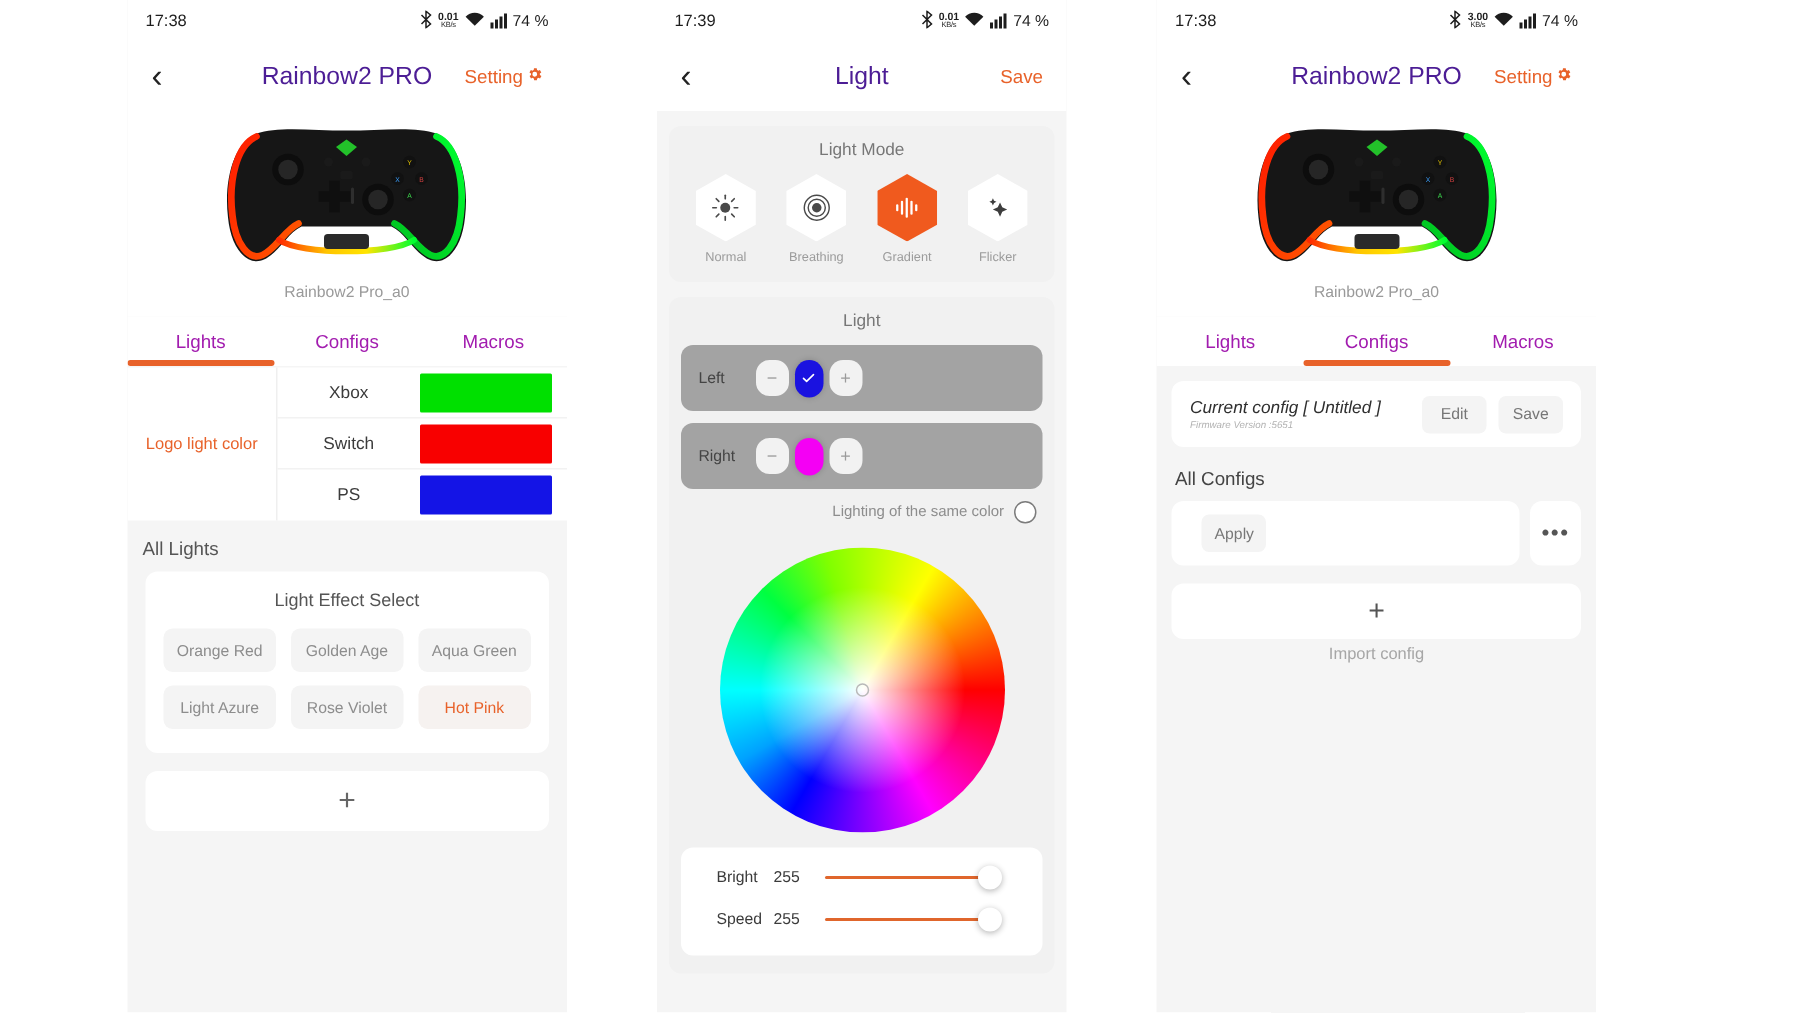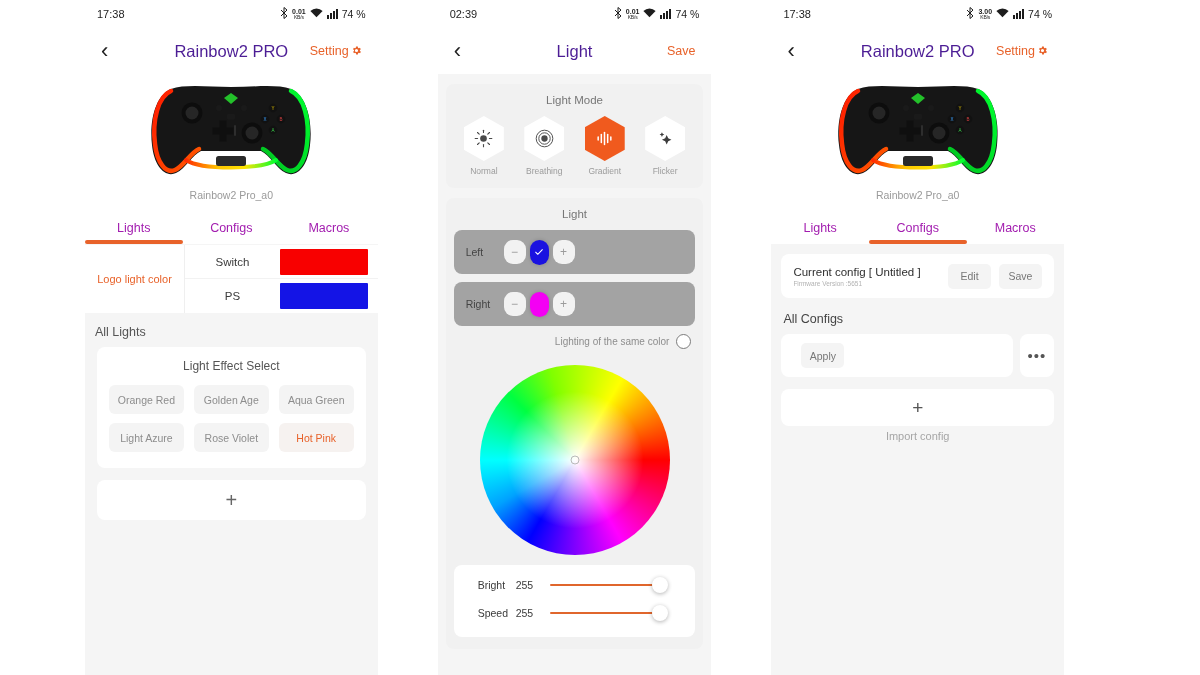--- a/index.html
+++ b/index.html
@@ -185,21 +185,21 @@
     position:absolute; right:-11px; top:50%; transform:translateY(-50%);
     width:16px; height:16px; border-radius:50%; background:#fff;
     box-shadow:0 1px 4px rgba(0,0,0,.3); cursor:pointer;
   }
 
   
   .cfg-current {
     background:#fff; border-radius:8px; margin:10px 10px 0;
     height:44px; display:flex; align-items:center; padding:0 12px;
   }
-  .cfg-cur-texts { flex:1; }
+  .cfg-cur-texts { flex:1;font-style:italic; }
   .cfg-cur-title { font-size:11.5px; color:#2f2f2f; }
   .cfg-fw { font-size:6.5px; color:#b2b2b2; margin-top:2px; }
   .sm-btn {
     background:#f4f4f4; border-radius:5px; height:25px; min-width:43px;
     display:flex; align-items:center; justify-content:center;
     font-size:10.5px; color:#777; cursor:pointer; margin-left:8px;
   }
   .all-cfg-title { font-size:12.5px; color:#444; margin:14px 0 8px 12px; }
   .cfg-row-wrap { display:flex; margin:0 10px; gap:7px; }
   .cfg-row {
@@ -323,20 +323,24 @@
         </div>
       <div class="tab">
           <span>Macros</span>
         </div>
     </div>
 
     <div class="logo-table">
       <div class="logo-left">Logo light color</div>
       <div class="logo-rows">
         <div class="logo-row">
+          <div class="logo-row-label">Xbox</div>
+          <div class="swatch" style="background:#00e000"></div>
+        </div>
+        <div class="logo-row">
           <div class="logo-row-label">Switch</div>
           <div class="swatch" style="background:#f80000"></div>
         </div>
         <div class="logo-row">
           <div class="logo-row-label">PS</div>
           <div class="swatch" style="background:#1414e6"></div>
         </div>
       </div>
     </div>
 
@@ -352,21 +356,21 @@
         <div class="chip">Rose Violet</div>
         <div class="chip active">Hot Pink</div>
       </div>
     </div>
 
     <div class="add-card">+</div>
   </div>
 
   <div class="phone p2">
     <div class="statusbar">
-      <div>02:39</div>
+      <div>17:39</div>
       <div class="sb-right">
         <span class="sb-icon">
           <svg width="8" height="12" viewBox="0 0 8 12">
               <path d="M1 3l6 6-3 2.5V0.5l3 2.5-6 6" fill="none" stroke="#1d1d1d" stroke-width="1"></path>
             </svg>
         </span>
         <span class="net-speed">
           <b>0.01</b>
             <span>KB/s</span>
         </span>

